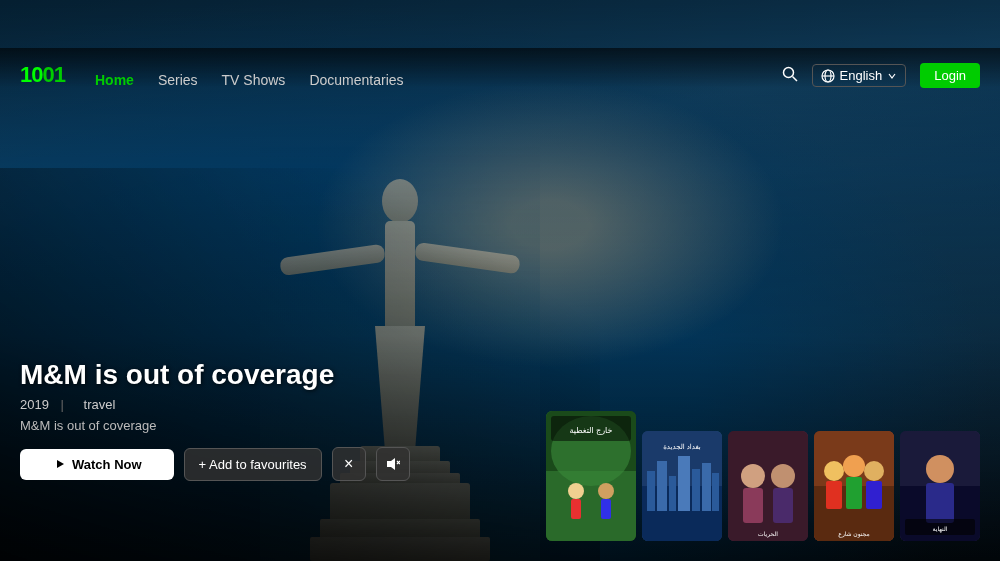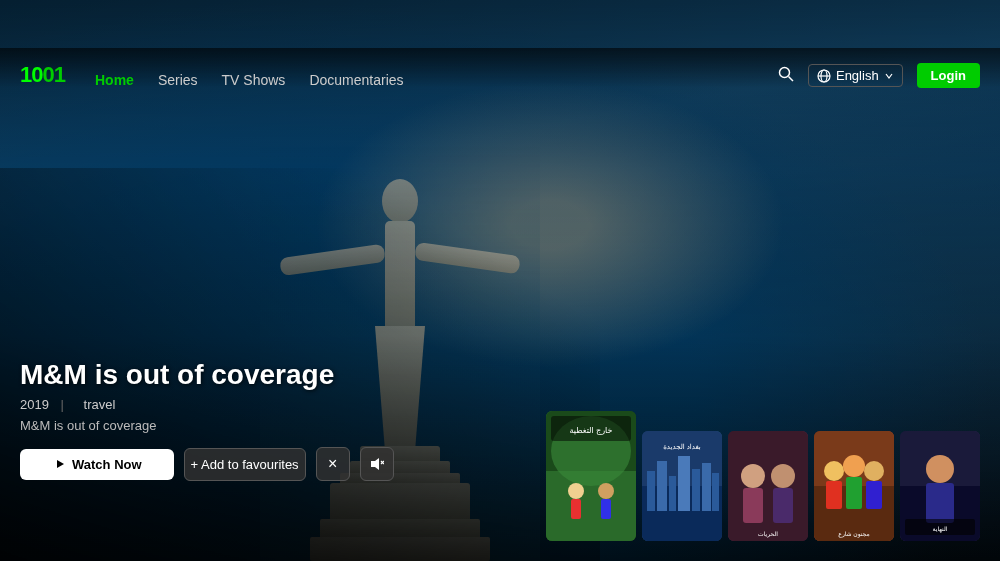--- a/index.html
+++ b/index.html
@@ -118,21 +118,21 @@
       border-radius: 4px;
     }
 
     .login-btn {
       background: #00cc00;
       color: #fff;
       border: none;
       padding: 5px 14px;
       border-radius: 4px;
       font-size: 13px;
-      font-weight: bold;
+      font-weight: normal;
       cursor: pointer;
     }
 
     
     .hero-content {
       position: absolute;
       bottom: 80px;
       left: 20px;
       z-index: 5;
       max-width: 420px;
@@ -186,21 +186,21 @@
       font-weight: bold;
       cursor: pointer;
     }
 
     .btn-fav {
       display: flex;
       gap: 6px;
       background: rgba(50,50,50,0.8);
       color: #fff;
       border: 1px solid #555;
-      padding: 8px 6px;
+      padding: 8px 14px;
       border-radius: 6px;
       font-size: 13px;
       cursor: pointer;
     }
 
     .btn-close {
       background: rgba(50,50,50,0.8);
       color: #fff;
       border: 1px solid #555;
       width: 34px; height: 34px;

